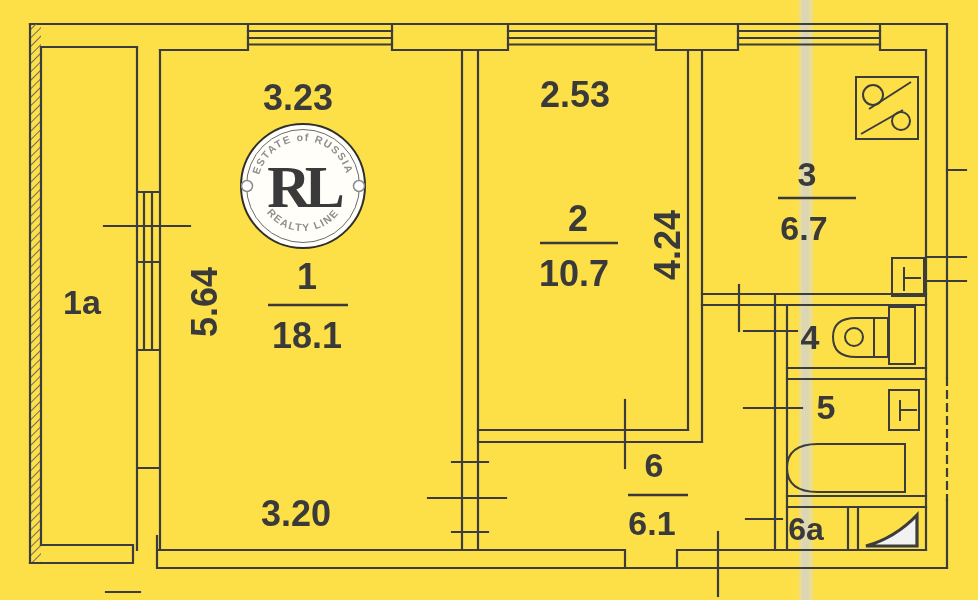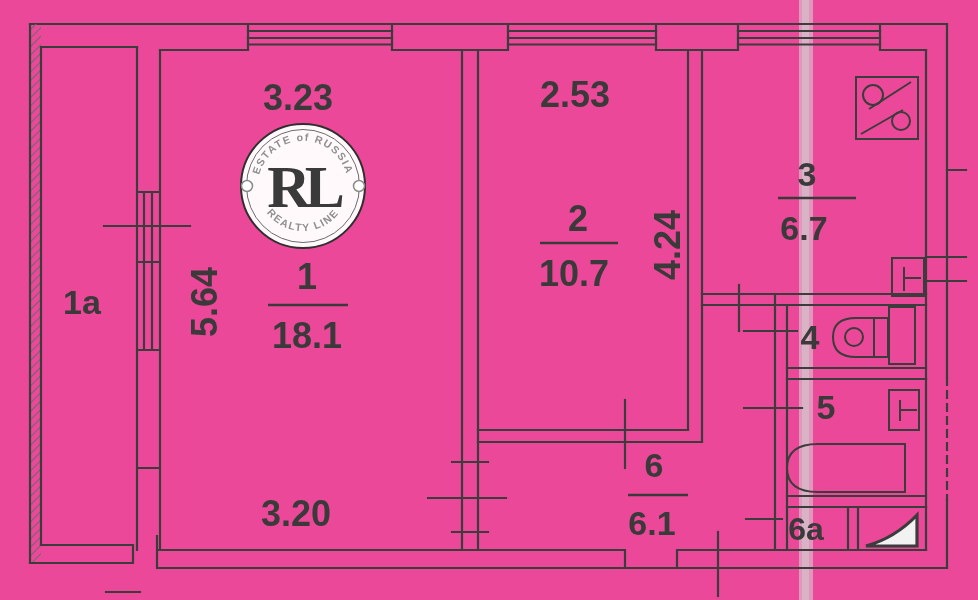--- a/index.html
+++ b/index.html
@@ -1,16 +1,16 @@
 <!DOCTYPE html>
 <html><head>
 <meta charset="utf-8">
 <style>
   html,body{margin:0;padding:0;background:#ffffff;}
-  .stage{position:relative;width:978px;height:600px;background:#ec4899;overflow:hidden;}
+  .stage{position:relative;width:978px;height:600px;background:#fde047;overflow:hidden;}
   svg{display:block;}
   svg text{font-family:"Liberation Sans",sans-serif;font-weight:bold;fill:#3a3a3a;}
   .wm-serif{font-family:"Liberation Serif",serif;}
   .wm-arc{font-family:"Liberation Sans",sans-serif;font-weight:bold;fill:#8f8f8f;letter-spacing:1.5px;}
 </style>
 </head>
 <body>
 
 <div class="stage">
 <svg width="978" height="600" viewBox="0 0 978 600">

